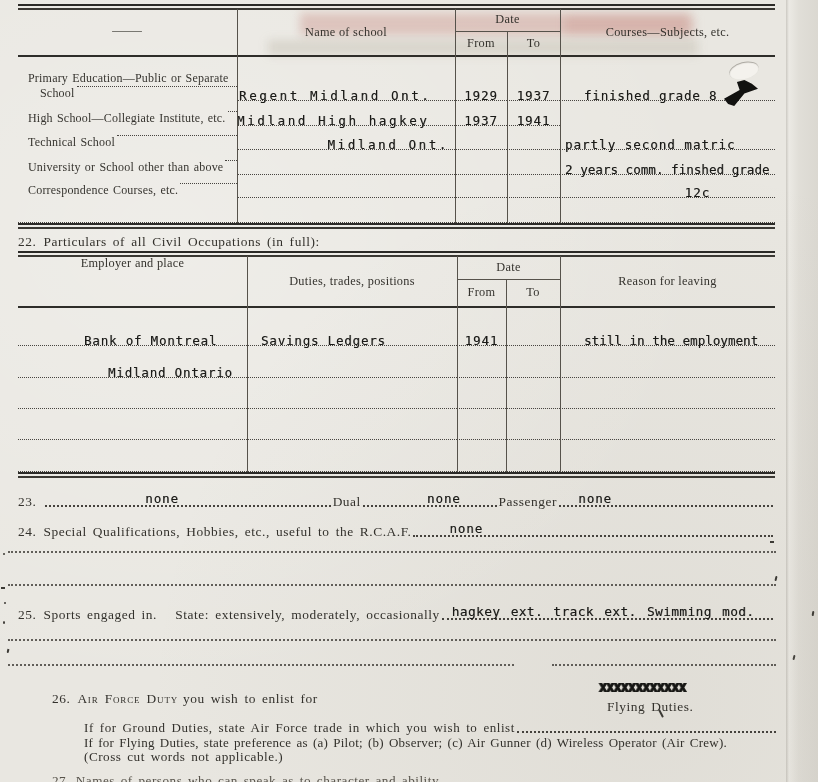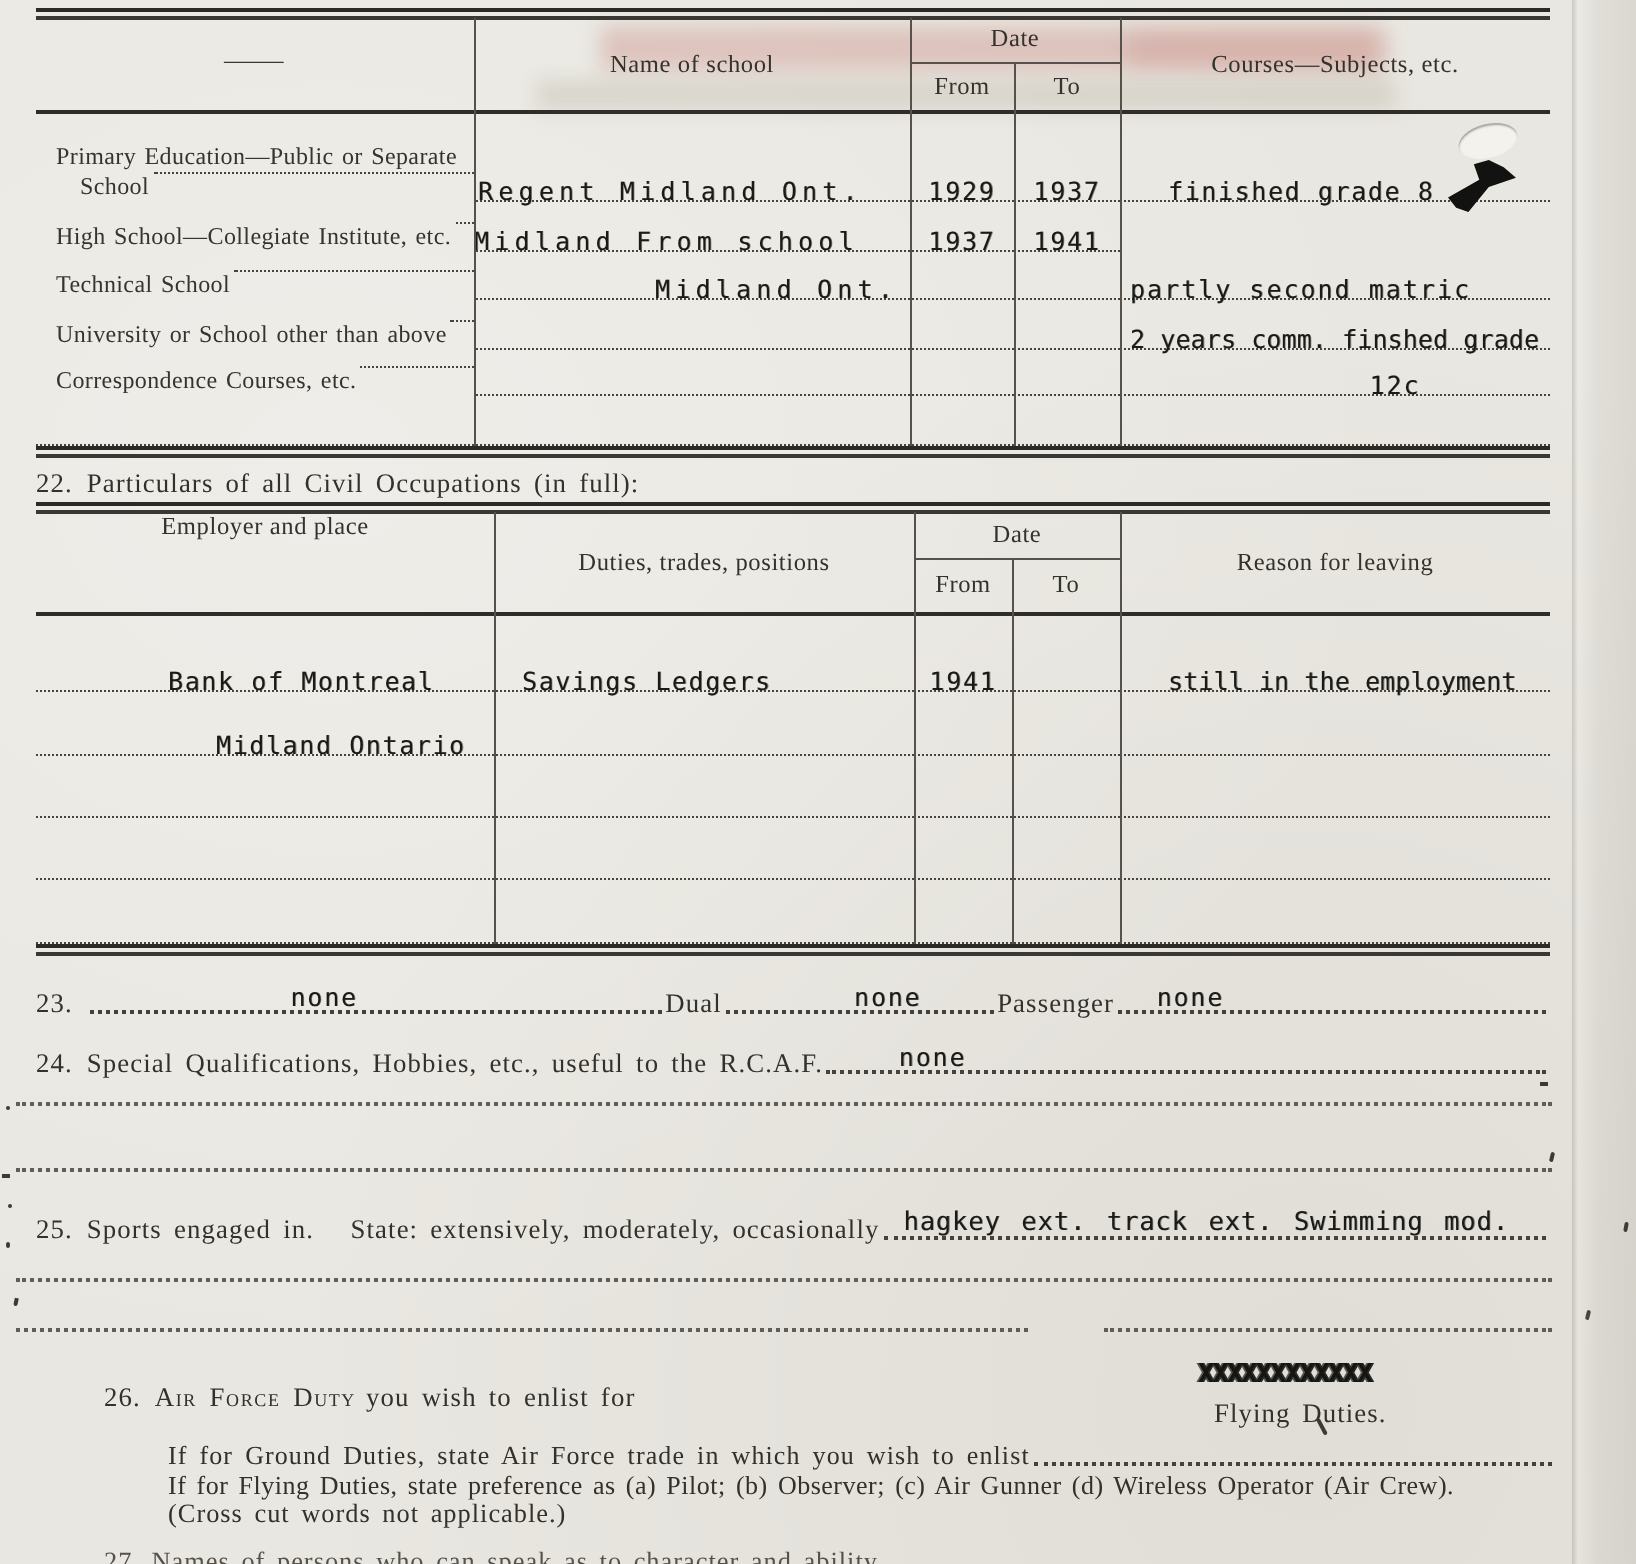--- a/index.html
+++ b/index.html
@@ -98,21 +98,21 @@
     </div>
 
     <div class="grid" style="grid-template-columns:219px 218px 52px 53px 1fr;height:25px;">
       <div class="lcell" style="padding-left:10px;">
         <div class="lline">
             <span>High School—Collegiate Institute, etc.</span>
         <span class="ldr"></span>
           </div>
       </div>
       <div class="bcell">
-        <span class="typed tw" style="left:0;">Midland From school</span>
+        <span class="typed tw" style="left:0;">Midland High hagkey</span>
       </div>
       <div class="bcell">
         <span class="typed ctr">1937</span>
       </div>
       <div class="bcell">
         <span class="typed ctr">1941</span>
       </div>
     </div>
 
     <div class="grid" style="grid-template-columns:219px 218px 52px 53px 1fr;height:24px;">

